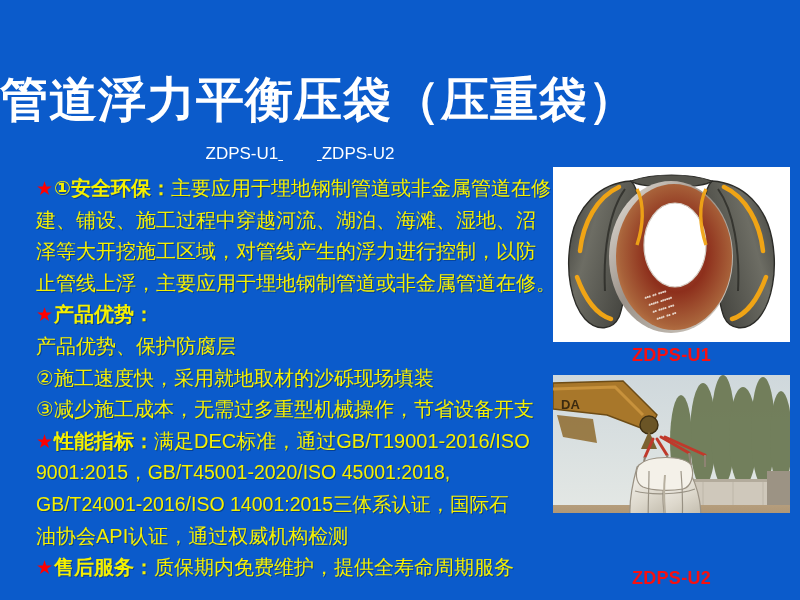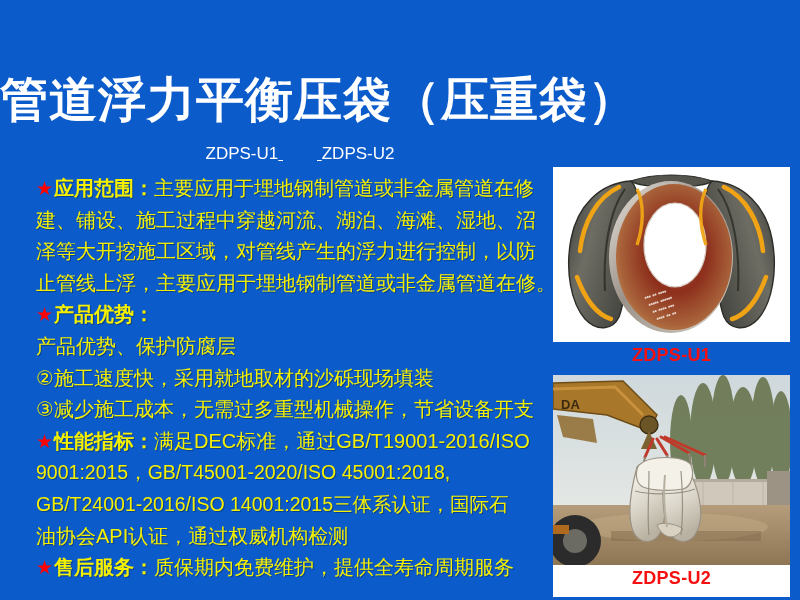--- a/index.html
+++ b/index.html
@@ -91,21 +91,21 @@
   #photo-top {
     left: 553px;
     top: 167px;
     width: 237px;
     height: 175px;
   }
   #photo-bottom {
     left: 553px;
     top: 375px;
     width: 237px;
-    height: 222px;
+    height: 138px;
   }
   .caption {
     position: absolute;
     width: 237px;
     left: 553px;
     text-align: center;
     color: #f71010;
     font-size: 18px;
     font-weight: 600;
     letter-spacing: 0.3px;
@@ -124,21 +124,21 @@
 
   <div class="subtitle-row">
     <span>ZDPS-U1</span>
     <span class="subtitle-gap"></span>
     <span>ZDPS-U2</span>
   </div>
 
   <div class="body-text">
 
     <div class="line">
-      <span class="star">★</span><span class="hd">应用范围：</span><span>主要应用于埋地钢制管道或非金属管道在修</span>
+      <span class="star">★</span><span class="hd">①安全环保：</span><span>主要应用于埋地钢制管道或非金属管道在修</span>
     </div>
 
     <div class="line">
       <span>建、铺设、施工过程中穿越河流、湖泊、海滩、湿地、沼</span>
     </div>
 
     <div class="line">
       <span>泽等大开挖施工区域，对管线产生的浮力进行控制，以防</span>
     </div>
 

